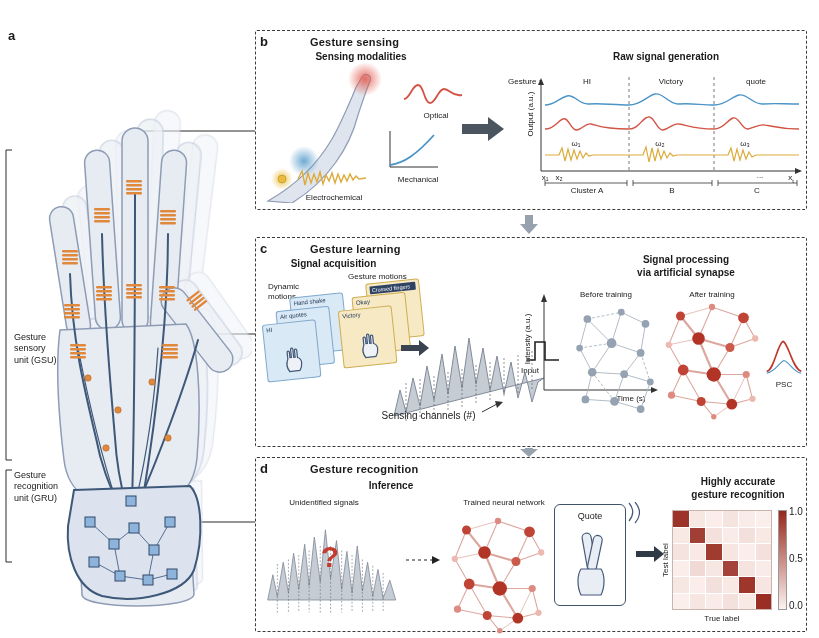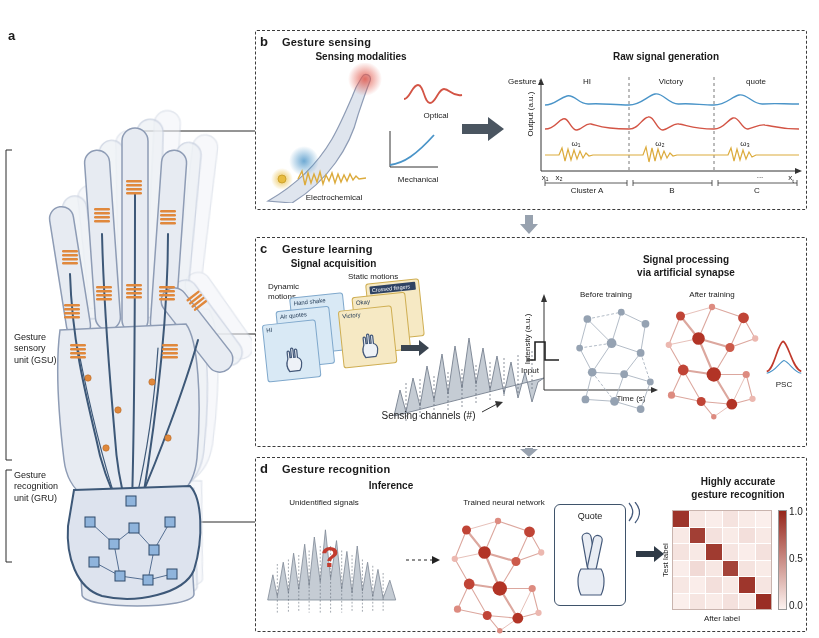--- a/index.html
+++ b/index.html
@@ -1,21 +1,21 @@
 <!DOCTYPE html>
 <html><head>
 <meta charset="utf-8">
 <style>
   * { margin:0; padding:0; box-sizing:border-box; }
   body { background:#fff; font-family:"Liberation Sans","DejaVu Sans",sans-serif; color:#1a1a1a; }
   .canvas { position:relative; width:819px; height:638px; background:#fff; overflow:hidden; }
   .abs { position:absolute; }
   .panel { position:absolute; border:1.4px dashed #3c3c3c; border-radius:2px; background:transparent; }
   .letter { font-weight:bold; font-size:13px; }
-  .ptitle { font-weight:bold; font-size:11px; letter-spacing:.2px; }
+  .ptitle { font-weight:bold; font-size:11px; letter-spacing:.2px;margin-left:28px; }
   .h  { font-weight:bold; font-size:10px; line-height:1.25; }
   .lbl { font-size:9px; line-height:1.25; }
   .sm { font-size:8px; line-height:1.25; }
   .xs { font-size:10px; line-height:1.2; }
   .ctr { text-align:center; }
   .preline { white-space:pre-line; }
   .vlabel { transform:rotate(-90deg); }
   .card { position:absolute; width:54px; height:58px; border-radius:3px; }
   .card.blue { background:#d9e9f5; border:1px solid #7fa8cc; }
   .card.yellow { background:#f6e9c4; border:1px solid #cfae52; }
@@ -273,21 +273,21 @@
     <span class="abs sm ctr" style="left:481px;top:155px;width:40px">C</span>
   </div>
 
   <div class="panel" style="left:255px;top:237px;width:552px;height:210px">
     <span class="abs letter" style="left:4px;top:3px">c</span>
     <span class="abs ptitle" style="left:26px;top:5px">Gesture learning</span>
 
     <span class="abs h ctr" style="left:10px;top:20px;width:135px">Signal acquisition</span>
     <span class="abs sm preline" style="left:12px;top:44px;width:58px">Dynamic
 motions</span>
-    <span class="abs sm" style="left:92px;top:34px;width:70px">Static motions</span>
+    <span class="abs sm" style="left:92px;top:34px;width:70px">Gesture motions</span>
 
     <div class="abs" style="left:8px;top:58px;width:92px;height:96px;transform:rotate(-6deg)">
       <div class="card blue" style="left:30px;top:0">
         <span class="clabel">Hand shake</span>
         <svg style="position:absolute;left:14px;top:22px" width="26" height="30" viewBox="0 0 18 24">
             <use href="#miniHand"></use>
           </svg>
       </div>
       <div class="card blue" style="left:15px;top:12px">
         <span class="clabel">Air quotes</span>
@@ -446,21 +446,21 @@
         <div class="hm-cell" style="background: rgb(158, 54, 44);"></div>
         <div class="hm-cell" style="background: rgb(246, 229, 225);"></div>
         <div class="hm-cell" style="background: rgb(251, 239, 236);"></div>
         <div class="hm-cell" style="background: rgb(246, 229, 225);"></div>
         <div class="hm-cell" style="background: rgb(249, 235, 231);"></div>
         <div class="hm-cell" style="background: rgb(244, 225, 221);"></div>
         <div class="hm-cell" style="background: rgb(248, 233, 229);"></div>
         <div class="hm-cell" style="background: rgb(154, 46, 36);"></div>
       </div>
     <span class="abs sm ctr vlabel" style="left:375px;top:97px;width:70px">Test label</span>
-    <span class="abs sm ctr" style="left:416px;top:156px;width:100px">After label</span>
+    <span class="abs sm ctr" style="left:416px;top:156px;width:100px">True label</span>
 
     <div class="abs" style="left: 522px; top: 52px; width: 9px; height: 100px; border: 1px solid rgb(153, 153, 153); background: linear-gradient(to top, rgb(253, 243, 240), rgb(150, 38, 27));"></div>
     <span class="abs xs" style="left:533px;top:48px;width:20px">1.0</span>
     <span class="abs xs" style="left:533px;top:95px;width:20px">0.5</span>
     <span class="abs xs" style="left:533px;top:142px;width:20px">0.0</span>
   </div>
 
 </div>
 
 </body></html>

